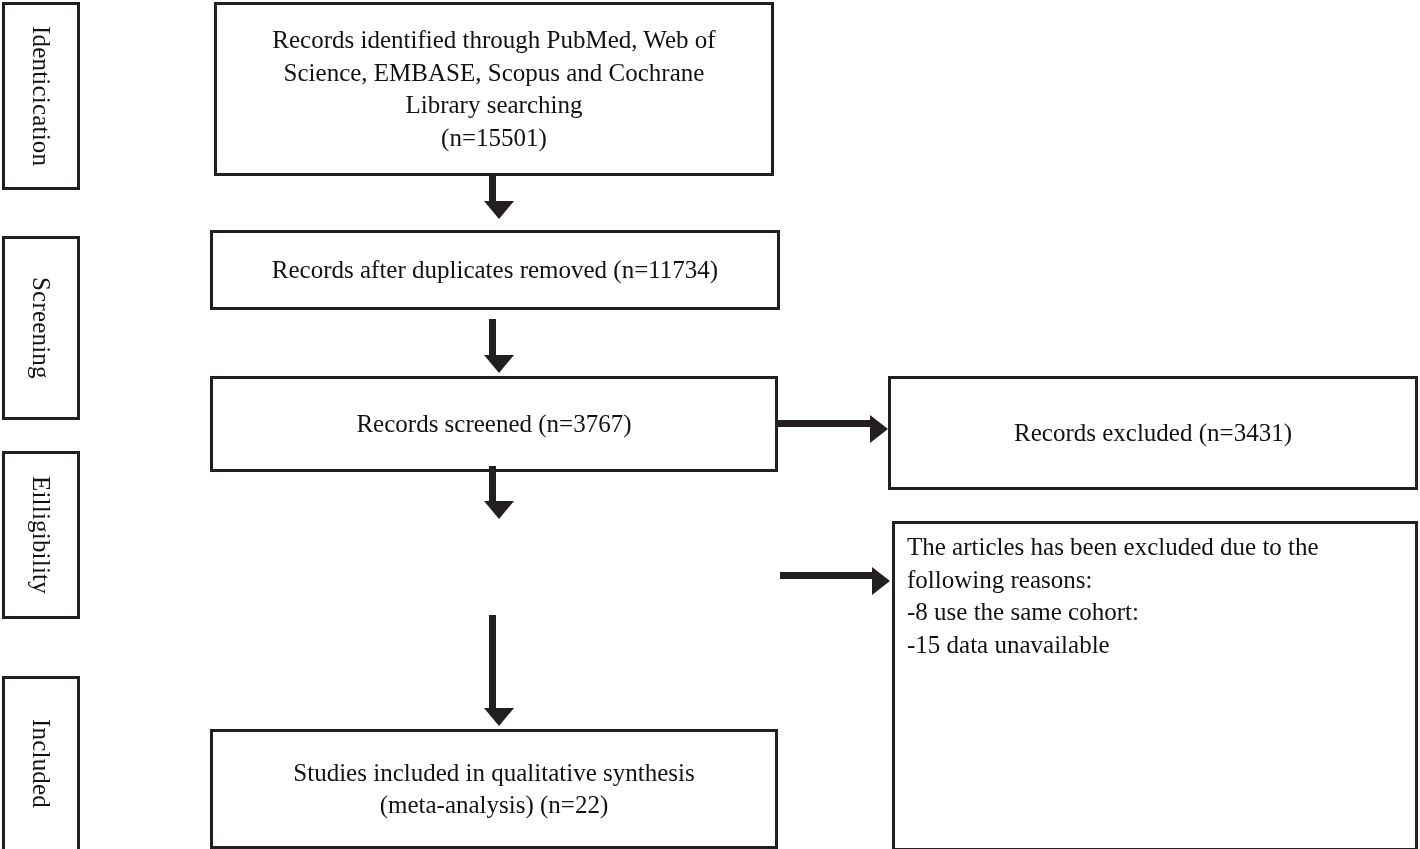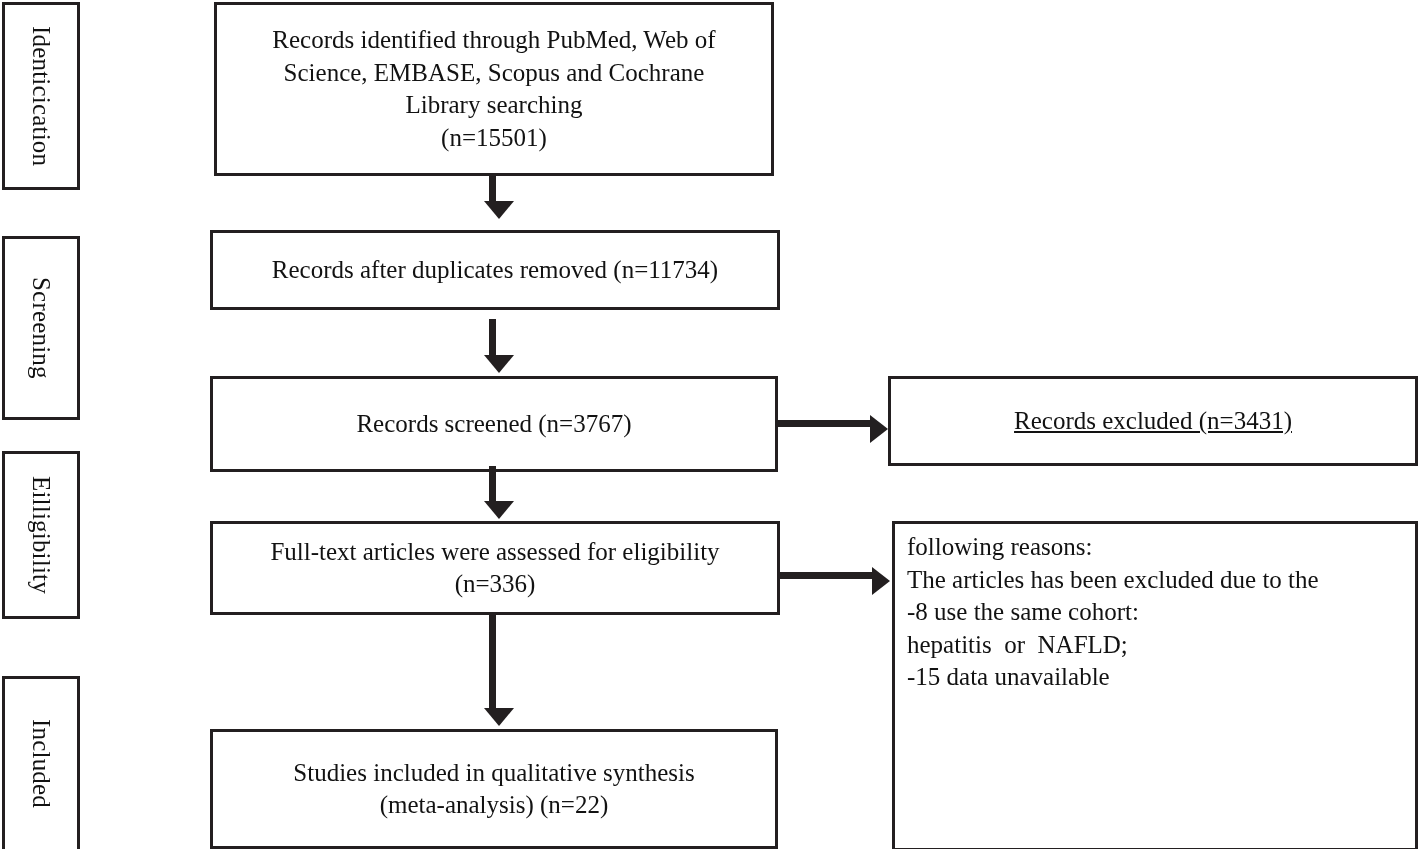--- a/index.html
+++ b/index.html
@@ -97,21 +97,21 @@
 
   
   #stage-identification { left: 2px;  top: 2px;   width: 78px;  height: 188px; }
   #stage-screening      { left: 2px;  top: 236px; width: 78px;  height: 184px; }
   #stage-eligibility    { left: 2px;  top: 451px; width: 78px;  height: 168px; }
   #stage-included       { left: 2px;  top: 676px; width: 78px;  height: 176px; }
 
   #node-identified { left: 214px; top: 2px;   width: 560px; height: 174px; }
   #node-duplicates { left: 210px; top: 222px; width: 570px; height: 80px; margin-top: 8px;  }
   #node-screened   { left: 210px; top: 376px; width: 568px; height: 96px;  }
-  #node-excluded   { left: 888px; top: 376px; width: 530px; height: 90px; text-decoration: underline;  }
+  #node-excluded   { left: 888px; top: 376px; width: 530px; height: 114px;  }
   #node-fulltext   { left: 210px; top: 521px; width: 570px; height: 94px;  }
   #node-included   { left: 210px; top: 729px; width: 568px; height: 120px; }
 
   #node-reasons {
     left: 892px; top: 521px; width: 526px; height: 330px;
     display: block;
     text-align: left;
     font-size: 25px;
     line-height: 1.30;
     padding: 7px 6px 4px 12px;
@@ -156,35 +156,30 @@
   </div>
 
   <div class="node" id="node-screened">
     <span class="txt">Records screened (n=3767)</span>
   </div>
 
   <div class="node" id="node-excluded">
     <span class="txt">Records excluded (n=3431)</span>
   </div>
 
-  <div class="node" id="node-fulltext">
-    <span class="txt">Full-text articles were assessed for eligibility
-(n=336)</span>
-  </div>
 
   <div class="node" id="node-included">
     <span class="txt">Studies included in qualitative synthesis
 (meta-analysis) (n=22)</span>
   </div>
 
   <div class="node" id="node-reasons">
+    <span class="line">The articles has been excluded due to the</span>
     <span class="line">following reasons:</span>
-    <span class="line">The articles has been excluded due to the</span>
     <span class="line">-8 use the same cohort:</span>
-    <span class="line">hepatitis  or  NAFLD;</span>
     <span class="line">-15 data unavailable</span>
   </div>
 
   <div class="arrow-v" id="arrow-1"></div>
   <div class="arrow-v" id="arrow-2"></div>
   <div class="arrow-v" id="arrow-3"></div>
   <div class="arrow-v" id="arrow-4"></div>
 
   <div class="arrow-h" id="arrow-r1"></div>
   <div class="arrow-h" id="arrow-r2"></div>

